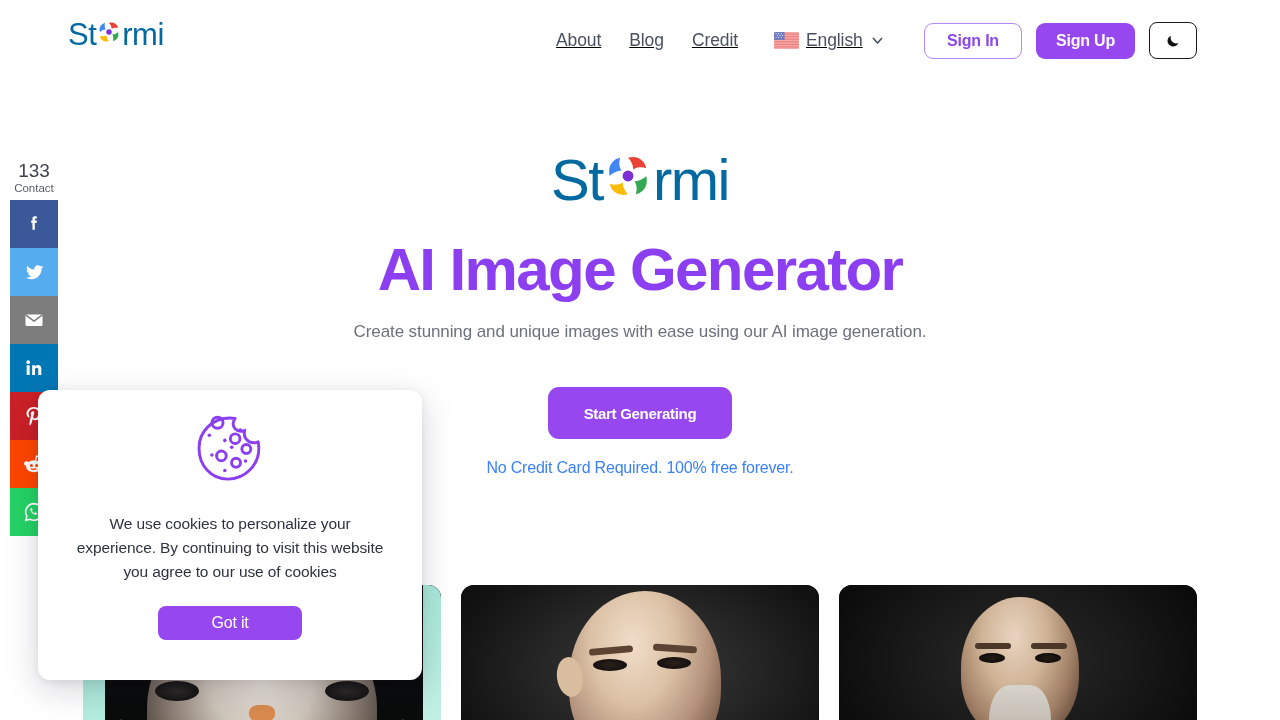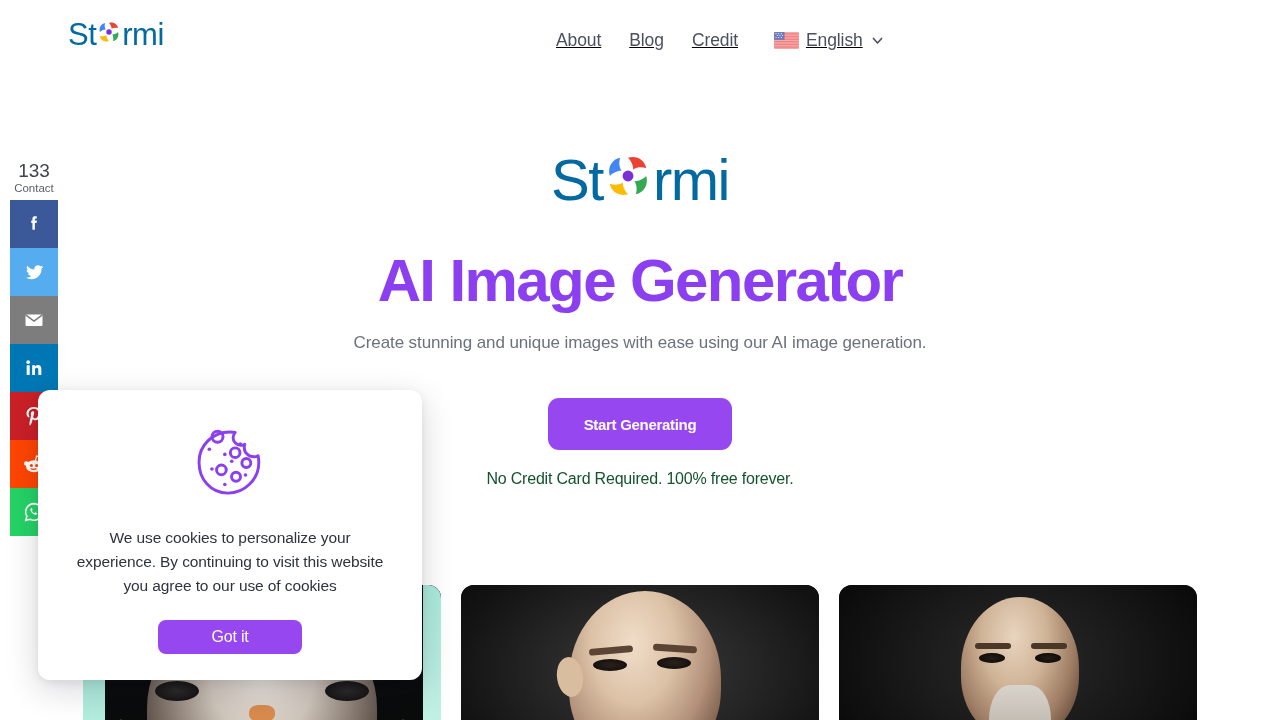--- a/index.html
+++ b/index.html
@@ -74,37 +74,37 @@
 
   
   .hero { position: absolute; top: 80px; left: 0; width: 1280px; text-align: center; }
   .hero-logo {
     margin-top: 72px;
     display: flex; align-items: center; justify-content: center;
     height: 56px;
   }
   .hero-logo .brand-text { font-size: 58px; letter-spacing: -1.5px; }
   .hero-title {
-    margin-top: 41px;
+    margin-top: 30px;
     font-size: 60px; font-weight: 800;
     color: #8b3ff0; letter-spacing: -1.6px; line-height: 1.05;
   }
   .hero-sub {
     margin-top: 21px;
     font-size: 17px; color: #6d717d; letter-spacing: -0.1px;
   }
   .cta-wrap { margin-top: 45px; }
   .btn-cta {
     height: 52px; padding: 0 36px;
     border: none; border-radius: 11px;
     background: #9747f0; color: #ffffff;
     font-size: 15px; font-weight: 600; font-family: inherit;
     cursor: pointer; letter-spacing: -0.3px;
   }
-  .cta-note { margin-top: 20px; font-size: 16px; color: #14532d; letter-spacing: -0.2px; }
+  .cta-note { margin-top: 20px; font-size: 16px; color: #3b82f6; letter-spacing: -0.2px; }
 
   
   .gallery {
     position: absolute; top: 585px; left: 0; width: 1280px;
     display: flex; justify-content: center; gap: 20px;
   }
   .card {
     width: 358px; height: 200px;
     border-radius: 13px; overflow: hidden;
     position: relative; background: #111;
@@ -158,21 +158,21 @@
   .share-btn svg { display: block; }
 
   
   .cookie {
     position: absolute; left: 38px; top: 390px;
     width: 384px; height: 290px;
     background: #ffffff; border-radius: 12px;
     box-shadow: 0 10px 34px rgba(20,20,40,.17), 0 2px 8px rgba(20,20,40,.08);
     z-index: 40;
     display: flex; flex-direction: column; align-items: center;
-    padding-top: 30px;
+    padding-top: 16px;
   }
   .cookie-icon { width: 86px; height: 86px; display:block; }
   .cookie-text {
     margin-top: 20px; width: 316px;
     text-align: center; font-size: 15.5px; line-height: 24px;
     color: #2f3340; letter-spacing: -0.1px;
   }
   .btn-gotit {
     margin-top: 22px;
     width: 144px; height: 34px;
@@ -238,20 +238,31 @@
         </span>
         <span class="lang-label">English</span>
         <span>
           <svg class="chev" viewBox="0 0 16 16">
               <path d="M3 5.5 L8 11 L13 5.5" stroke="#4b5060" stroke-width="2" fill="none" stroke-linecap="round" stroke-linejoin="round"></path>
             </svg>
         </span>
       </div>
     </div>
 
+    <div class="auth">
+      <button class="btn-signin">Sign In</button>
+      <button class="btn-signup">Sign Up</button>
+      <button class="btn-theme">
+        <span>
+          <svg class="moon" viewBox="0 0 16 16">
+              <path d="M13.2 10.6A6 6 0 0 1 5.4 2.8 6 6 0 1 0 13.2 10.6Z" fill="#111111"></path>
+            </svg>
+        </span>
+      </button>
+    </div>
   </div>
 
   <div class="hero">
     <div class="hero-logo">
       <span class="brand-text">
         <span>St</span>
         <span class="logo-mark">
           <svg width="52" height="52" viewBox="0 0 40 40" style="margin:0 -1px;">
             <path d="M20 6 C27 4 33 8 34 14 C31 13 27 13 24 15 C24 11 22 8 20 6 Z" fill="#ea4335"></path>
             <path d="M34 20 C36 27 32 33 26 34 C27 31 27 27 25 24 C29 24 32 22 34 20 Z" fill="#34a853"></path>

